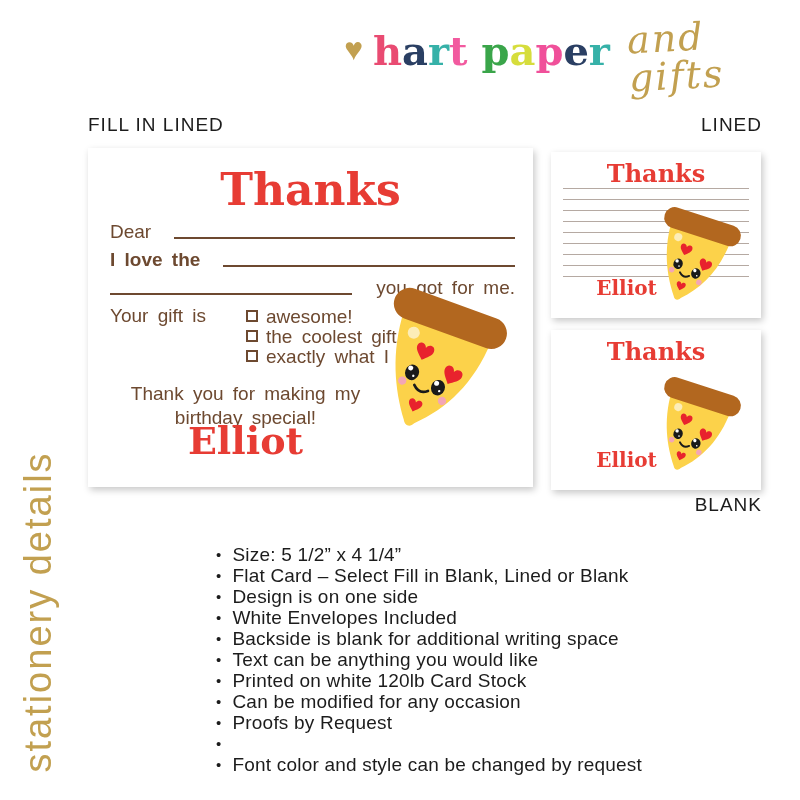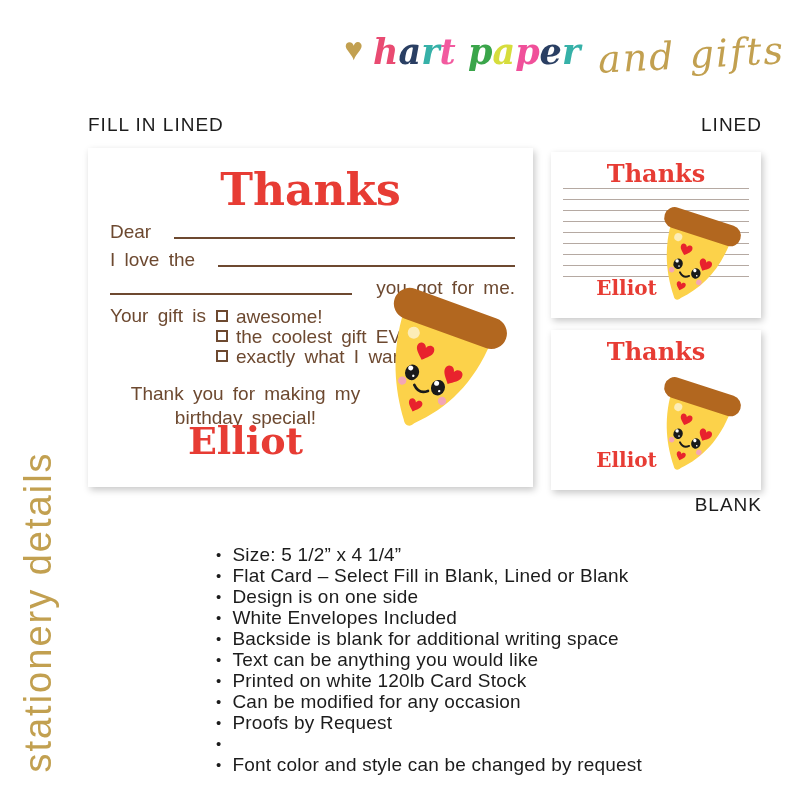--- a/index.html
+++ b/index.html
@@ -2,21 +2,21 @@
 <html style="--c-red: #e73c34; --c-brown: #6d4930; --c-gold: #c2a050; --c-label: #1c1c1c; --c-lined-line: #b5a9a2; --c-crust: #b2671f; --c-cheese: #fcd24a; --c-heart: #e8232d; --c-eye: #1a1a1a; --c-blush: #f3a6b6; --c-spot: #fcedb8;"><head>
 <meta charset="utf-8">
 <style>
   html,body{margin:0;padding:0;background:#fff;}
   .canvas{position:relative;width:800px;height:800px;background:#fff;overflow:hidden;
           font-family:"Liberation Sans",sans-serif;color:#1c1c1c;}
 
   
   .logo{position:absolute;top:20px;left:344px;height:62px;display:flex;align-items:center;}
   .logo-heart{font-size:32px;line-height:1;color:var(--c-gold);margin-right:10px;transform:translateY(-2px);}
-  .logo-word{font-family:"DejaVu Serif",serif;font-weight:bold;font-size:35px;line-height:1;white-space:pre;font-style:italic;}
+  .logo-word{font-family:"DejaVu Serif",serif;font-weight:bold;font-size:40px;line-height:1;white-space:pre;}
   .logo-script{font-family:"DejaVu Serif",serif;font-style:italic;font-size:38px;line-height:1;
                color:var(--c-gold);margin-left:18px;transform:translateY(4px) rotate(-3deg);letter-spacing:2px;}
 
   
   .variant-label{position:absolute;font-size:19px;letter-spacing:1px;color:var(--c-label);}
   .label-fib{left:88px;top:114px;}
   .label-lined{right:38px;top:114px;}
   .label-blank{right:38px;top:494px;}
 
   
@@ -26,28 +26,28 @@
   .blank-card{left:551px;top:330px;width:210px;height:160px;}
 
   .card-title{position:absolute;left:0;right:0;margin:0;text-align:center;
               font-family:"DejaVu Serif",serif;font-weight:bold;color:var(--c-red);}
   .main-card .card-title{top:16px;font-size:44px;}
   .sm-title{top:7px;font-size:24px;}
 
   .brown{color:var(--c-brown);font-size:19px;word-spacing:4px;line-height:1;}
   .fib-row{position:absolute;left:22px;right:18px;display:flex;align-items:flex-end;gap:16px;}
   .row-dear{top:74px;}
-  .row-love{top:102px;}
+  .row-love{top:102px;font-weight:bold;}
   .row-got{top:130px;}
   .blank-line{flex:1;border-bottom:2px solid var(--c-brown);margin-bottom:2px;}
   .row-dear .blank-line{margin-left:7px;}
   .row-love .blank-line{margin-left:7px;}
   .row-got .label-after{margin-left:8px;flex:0 0 auto;}
 
-  .gift-block{position:absolute;left:22px;top:158px;display:flex;align-items:flex-start;}
+  .gift-block{position:absolute;left:22px;top:158px;display:flex;align-items:flex-start;gap:30px;}
   .gift-label{margin-right:10px;line-height:20px;}
   .gift-options{display:flex;flex-direction:column;}
   .opt-row{display:flex;align-items:center;height:20px;}
   .opt-box{width:12px;height:12px;border:2px solid var(--c-brown);box-sizing:border-box;
            display:inline-block;margin-right:8px;flex:0 0 auto;}
   .opt-row span:last-child{color:var(--c-brown);font-size:19px;word-spacing:4px;line-height:1;}
 
   .closing{position:absolute;left:20px;top:234px;width:275px;text-align:center;
            color:var(--c-brown);font-size:19px;word-spacing:4px;line-height:24px;}
   .signature-main{position:absolute;left:20px;top:270px;width:275px;text-align:center;

